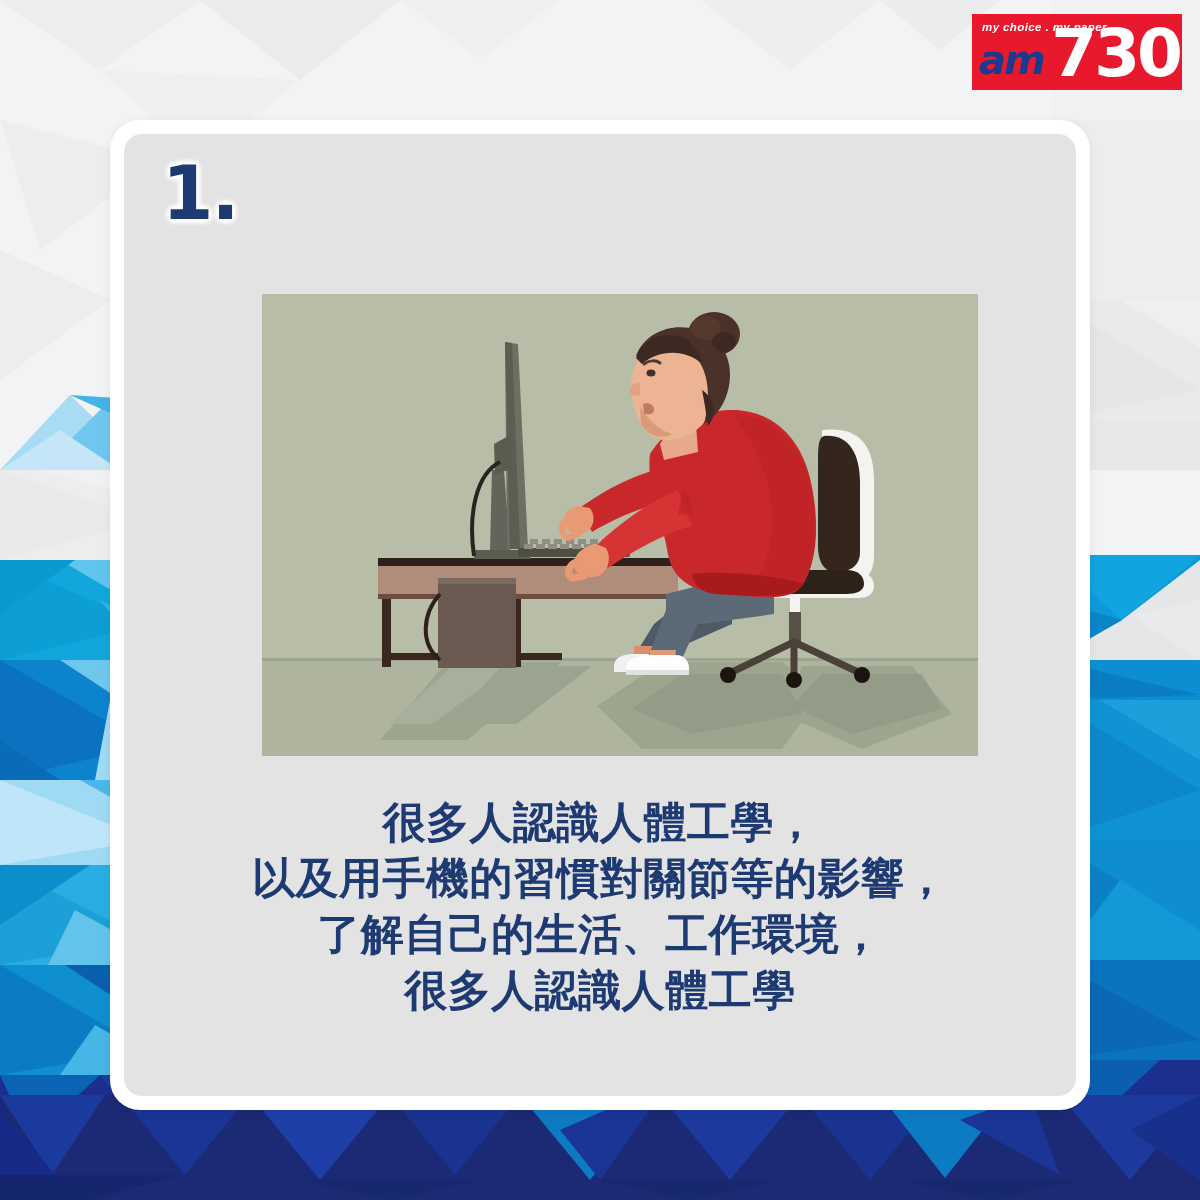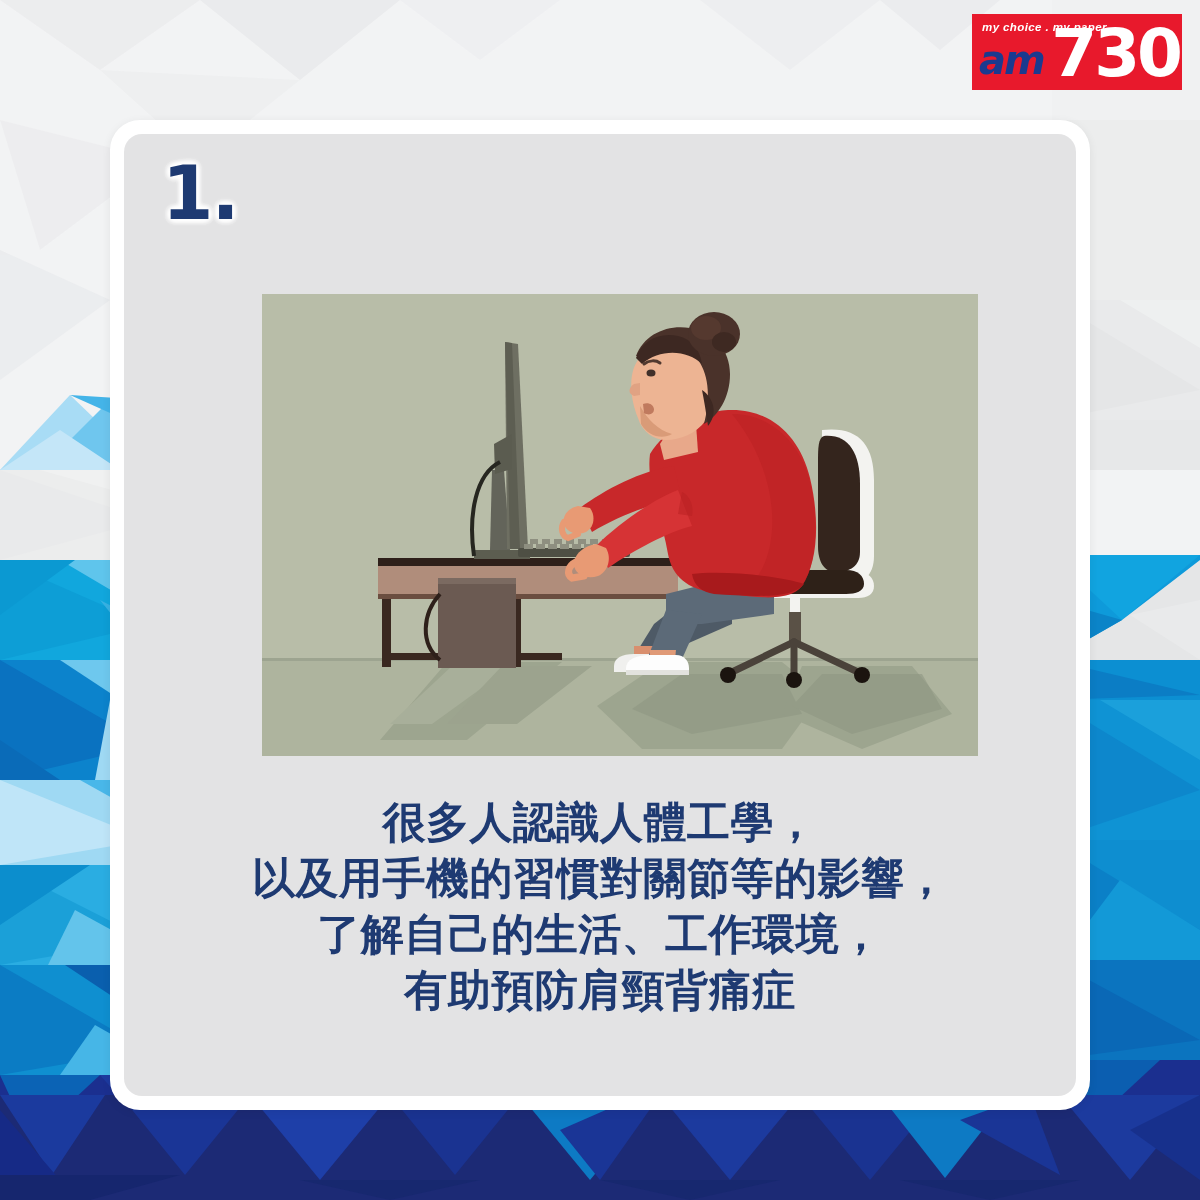--- a/index.html
+++ b/index.html
@@ -408,17 +408,17 @@
         <path d="M314 268 C306 272 304 280 310 284 L322 282" stroke="#e89a74" stroke-width="7" fill="none" stroke-linecap="round"></path>
 
         <path d="M420 198 C428 202 432 212 430 222 L416 220 Z" fill="#b81f21" opacity="0.5"></path>
       </svg>
     </div>
 
     <div id="caption">
       <div>很多人認識人體工學，</div>
       <div>以及用手機的習慣對關節等的影響，</div>
       <div>了解自己的生活、工作環境，</div>
-      <div>有助預防肩頸背痛症</div>
+      <div>很多人認識人體工學</div>
     </div>
 
   </div>
 </div>
 
 </body></html>

